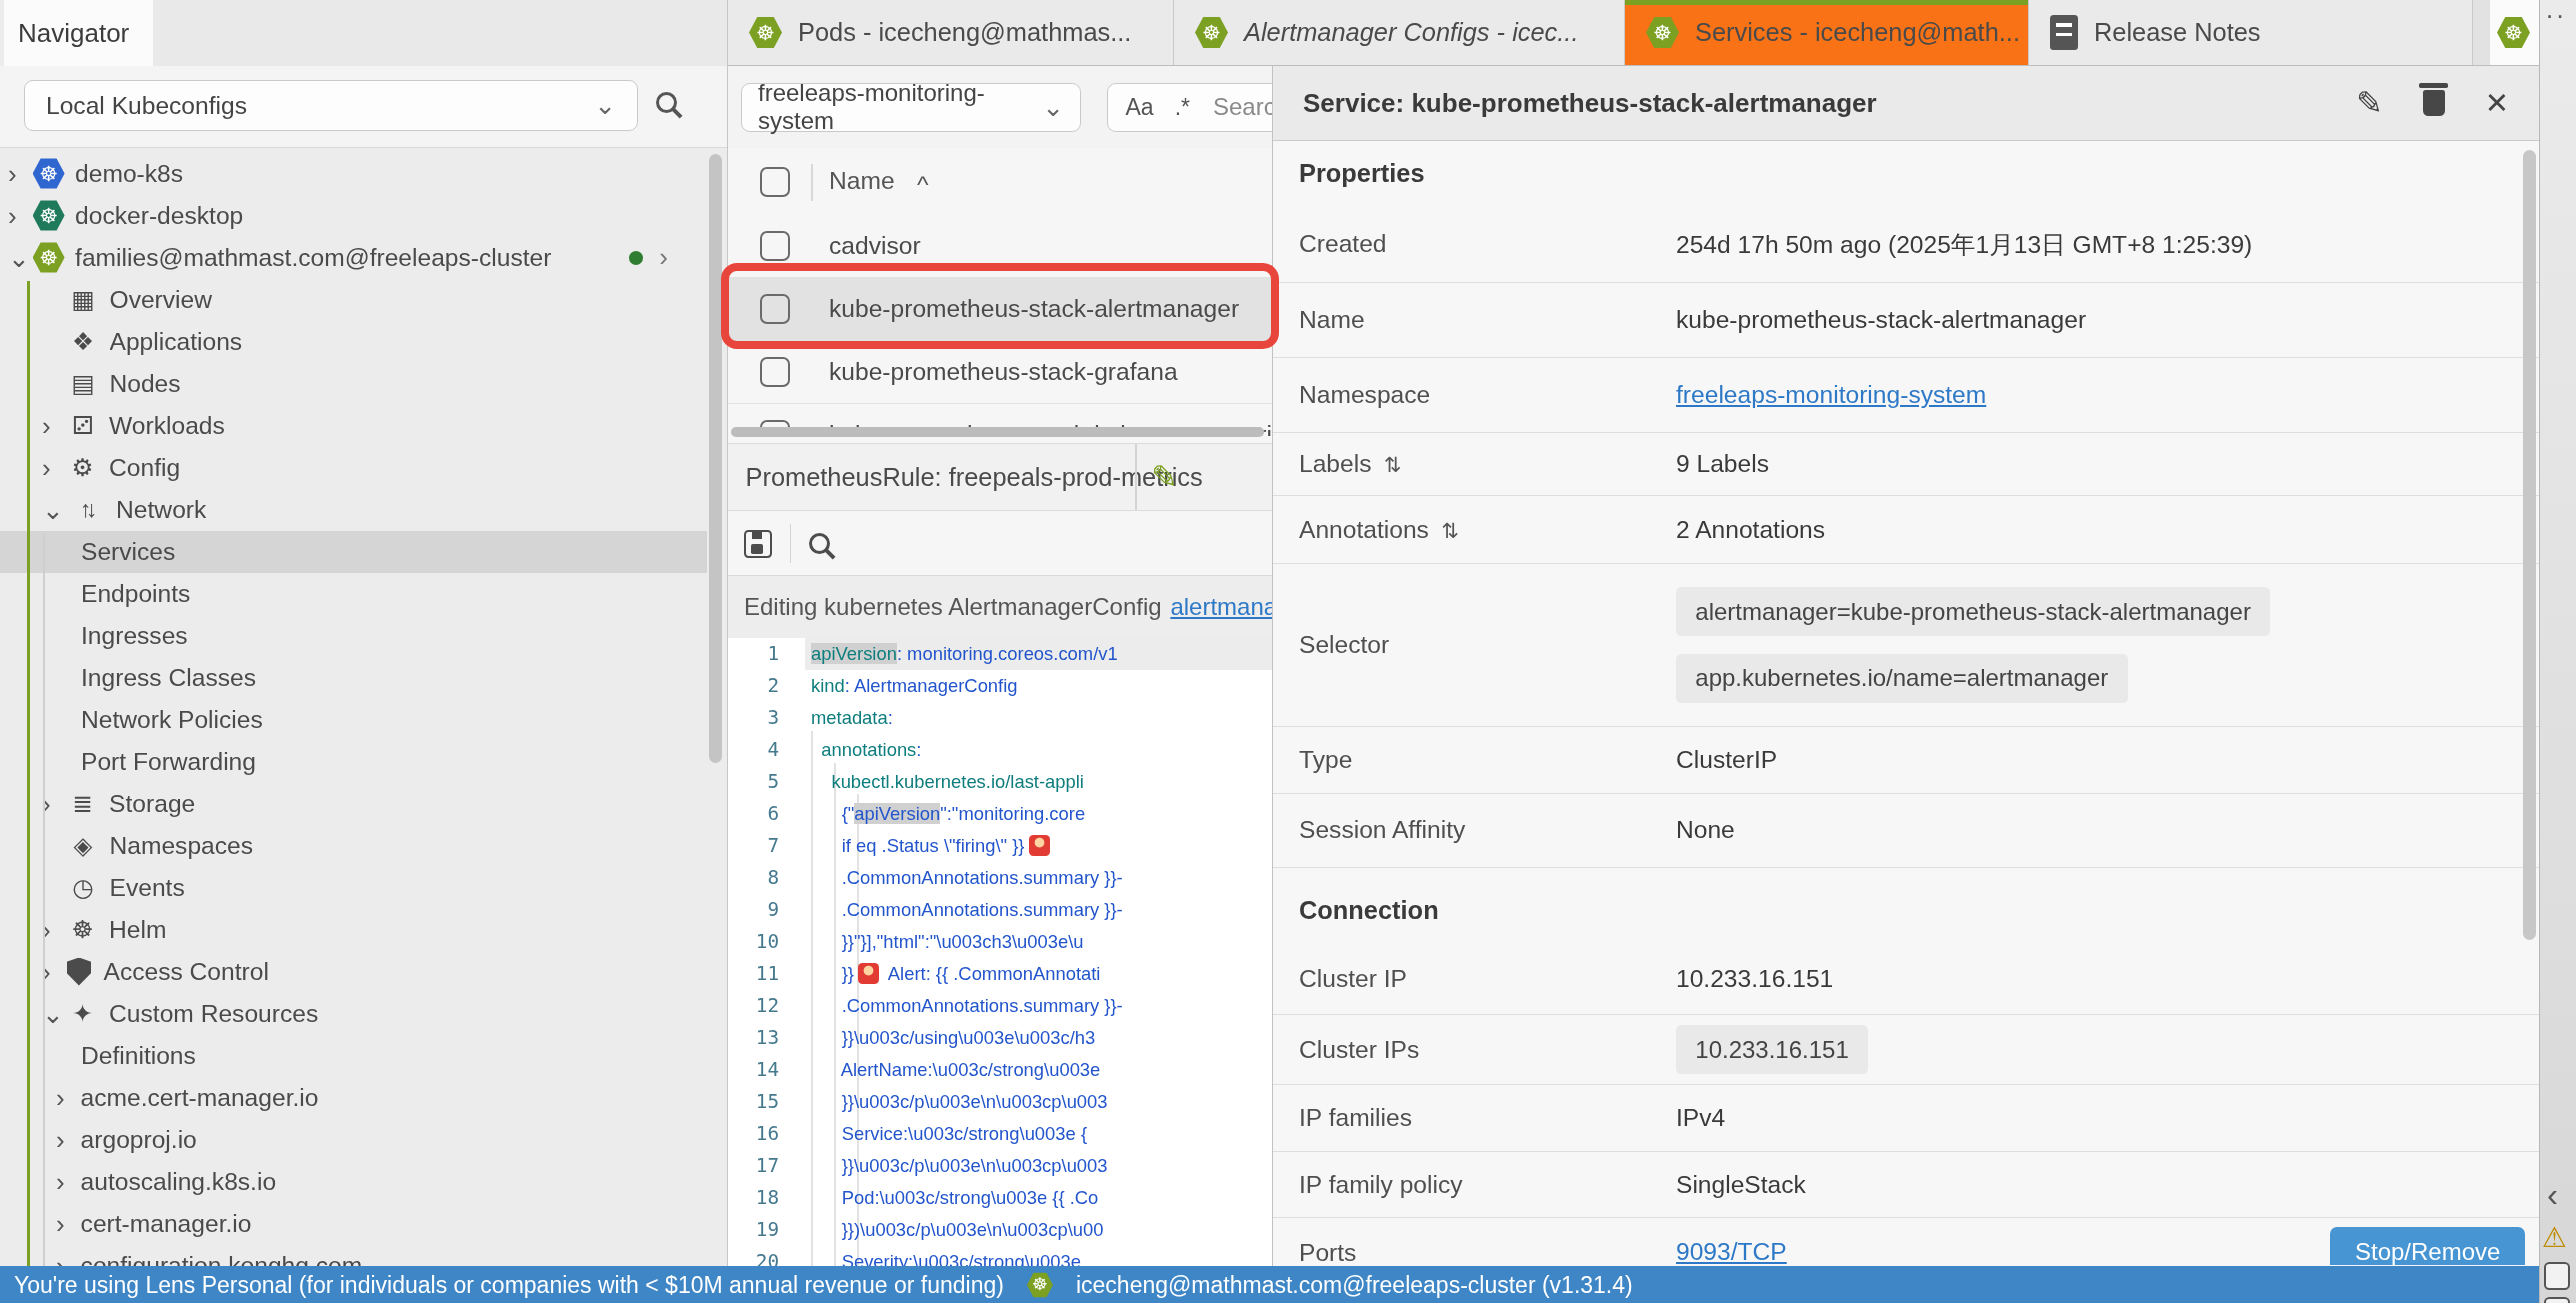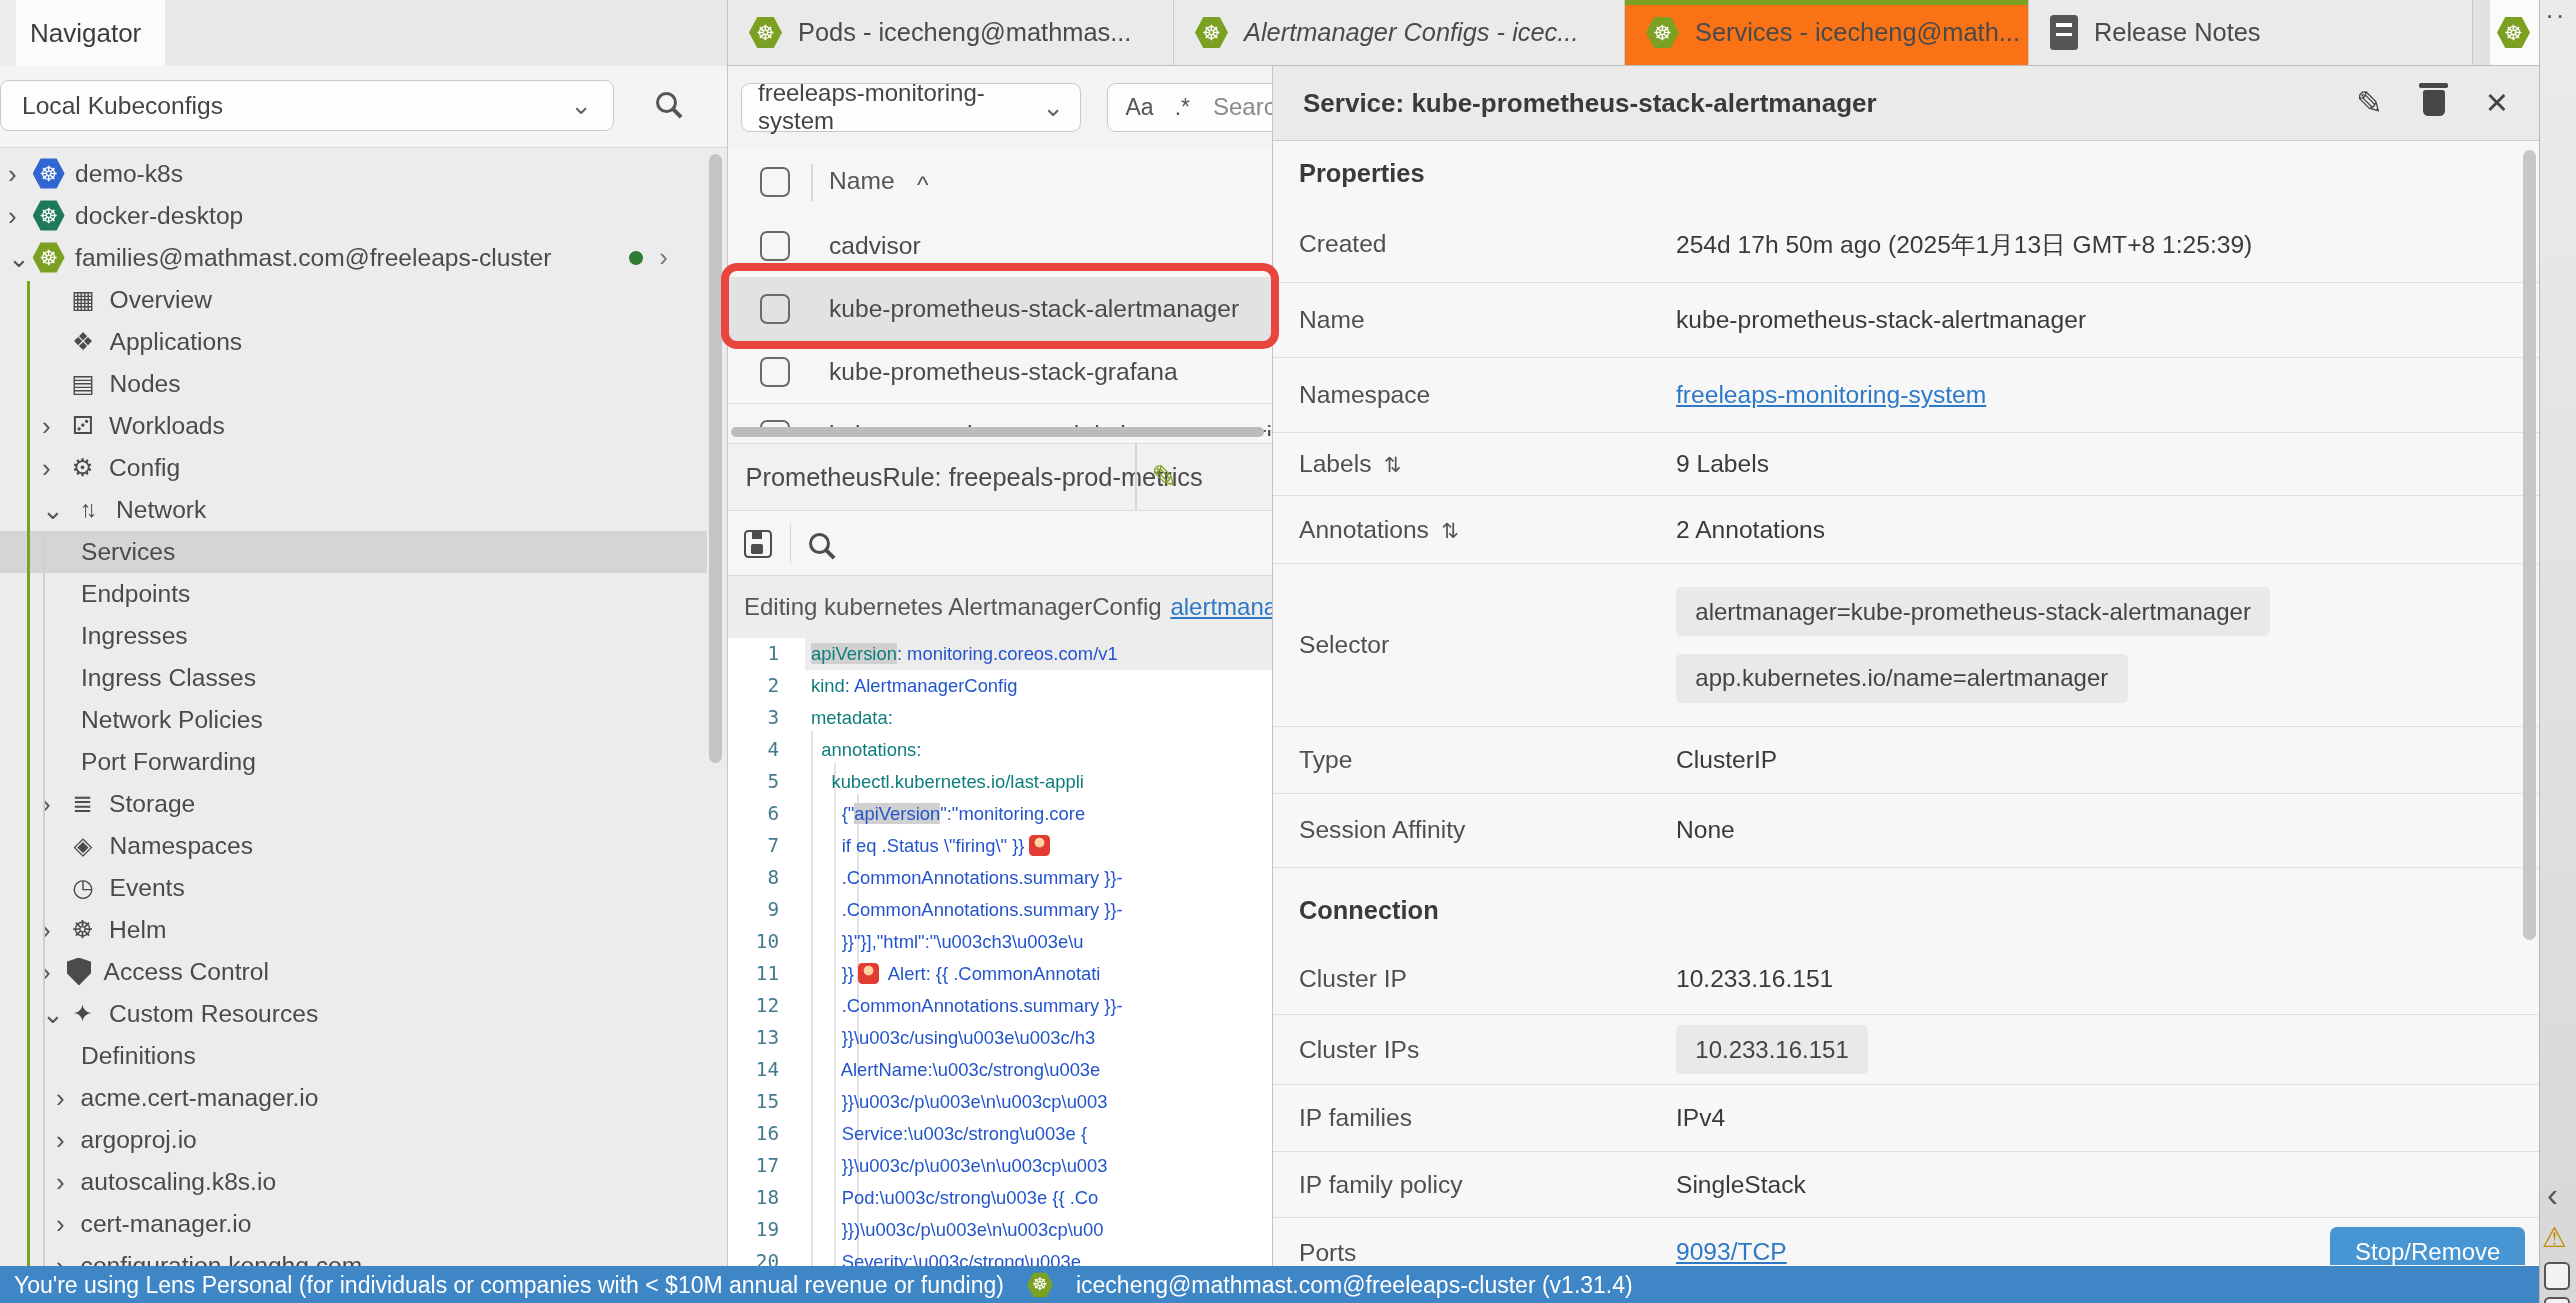--- a/index.html
+++ b/index.html
@@ -1,24 +1,24 @@
 <!DOCTYPE html>
 <html style="--accent: #7ba022; --annotation-red: #e8463c; --button-blue: #4795d2; --statusbar-blue: #3f86c6; --link: #2d79c7; --code-key: #0e7d7d; --code-val: #2255cc; --k8s-blue: #2f66d0; --k8s-green: #1e7a5a; --k8s-olive: #7ba022;font-size:14px"><head>
 <meta charset="utf-8">
 <style>
   html,body{margin:0;padding:0;background:#dcdcdc;}
   *{box-sizing:border-box;font-family:"Liberation Sans","DejaVu Sans",sans-serif;}
   #app{position:relative;width:2576px;height:1304px;overflow:hidden;background:#e8e8e8;}
 
   
   .sidebar{position:absolute;left:0;top:0;width:728px;height:1266px;background:#ececec;border-right:1.8px solid #c6c6c6;z-index:10;overflow:hidden;}
-  .navheader{position:absolute;left:16px;top:0;width:100%;height:66px;background:#e9e9e9;}
+  .navheader{position:absolute;left:4px;top:0;width:100%;height:66px;background:#e9e9e9;}
   .navtab{position:absolute;left:0;top:0;width:149px;height:66px;background:#fbfbfb;display:flex;align-items:center;padding-left:14px;font-size:26px;color:#3c3c3c;}
   .filterrow{position:absolute;left:0;top:66px;width:100%;height:82px;background:#f4f4f4;border-bottom:1.8px solid #d9d9d9;}
-  .kubeselect{position:absolute;left:0;top:14px;width:614px;height:51px;border:1.8px solid #c9c9c9;border-radius:8.8px;background:#fdfdfd;display:flex;align-items:center;padding:0 21px;font-size:24.6px;color:#444;}
+  .kubeselect{position:absolute;left:24px;top:14px;width:614px;height:51px;border:1.8px solid #c9c9c9;border-radius:8.8px;background:#fdfdfd;display:flex;align-items:center;padding:0 21px;font-size:24.6px;color:#444;}
   .kubeselect .ddchev{margin-left:auto;}
   .ddchev::before{content:"⌄";font-size:26px;color:#666;}
   .mag{display:inline-block;width:21px;height:21px;border:3.5px solid #555;border-radius:50%;position:relative;}
   .mag::after{content:"";position:absolute;width:12.3px;height:3.5px;background:#555;transform:rotate(45deg);right:-9.7px;bottom:-4.4px;}
   .sidesearch{position:absolute;left:656px;top:26px;}
   .tree{position:absolute;left:0;top:149px;width:707px;padding:3.5px 0 0 0;margin:0;list-style:none;}
   .ti{display:flex;align-items:center;height:42px;font-size:24.6px;color:#4a4a4a;padding-left:8px;white-space:nowrap;overflow:hidden;cursor:default;}
   .ti.grp{padding-left:42px;}
   .ti.leafi{padding-left:67px;}
   .ti.leaf2{padding-left:81px;}

